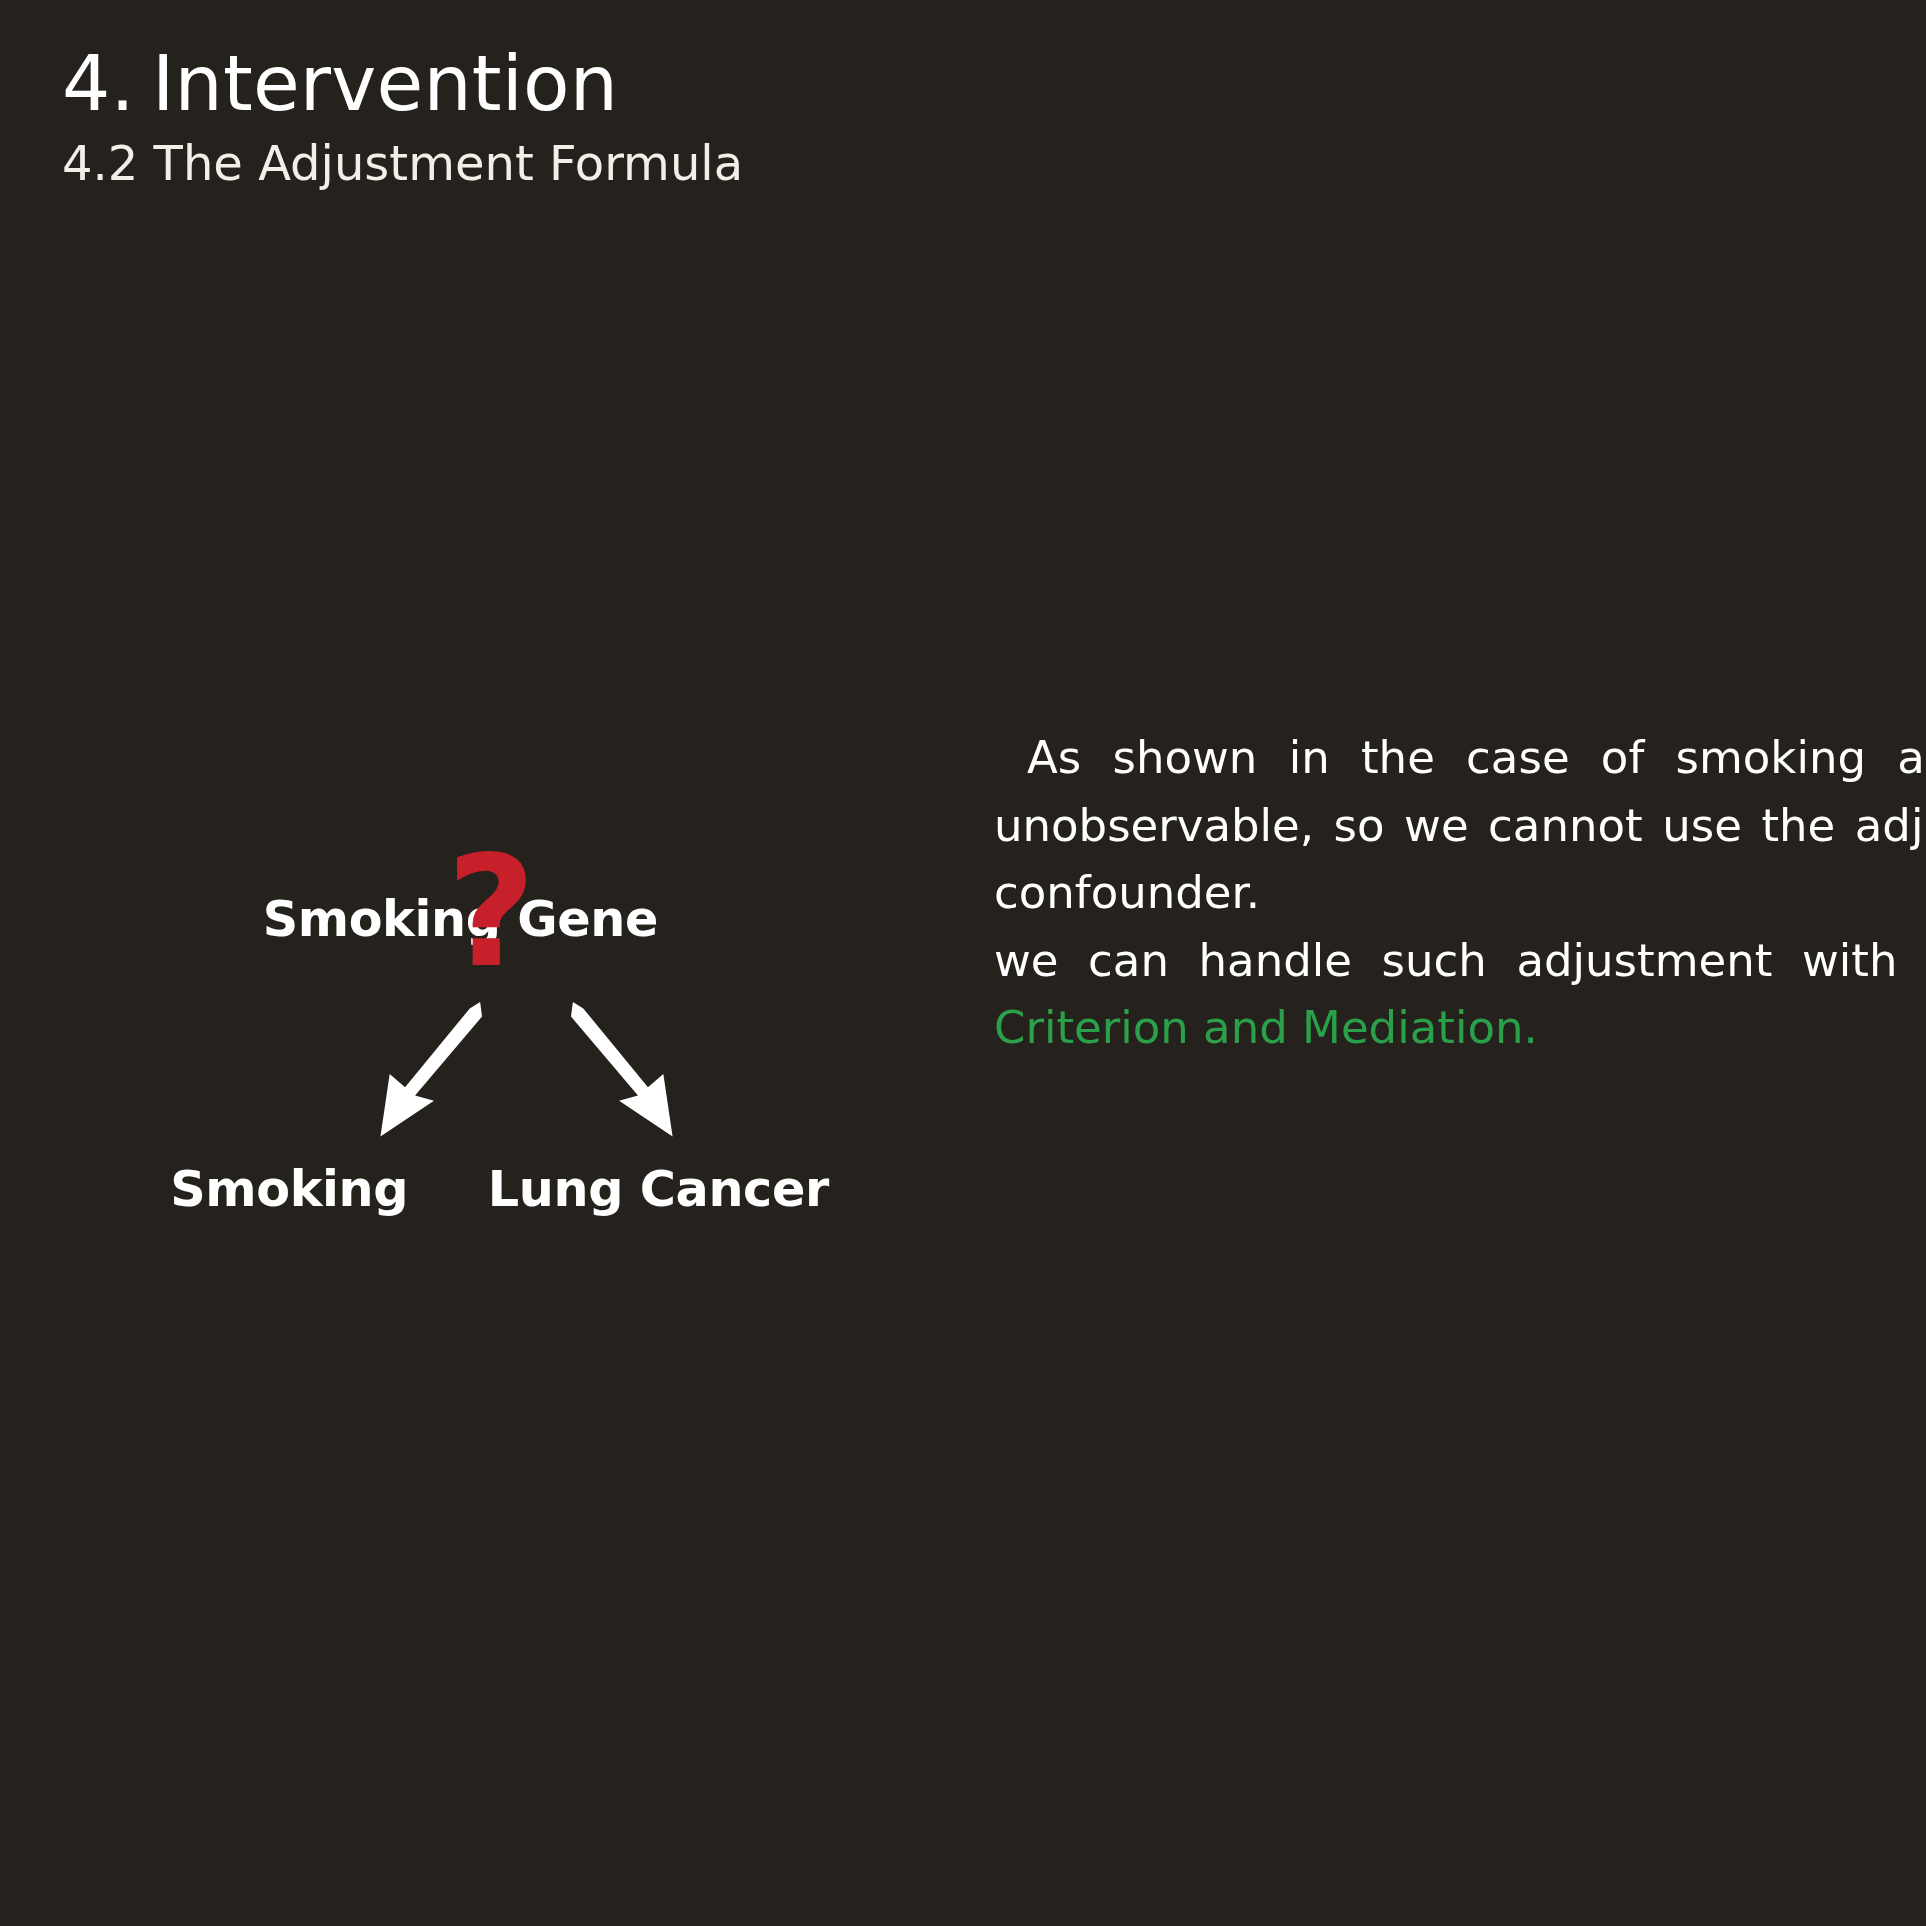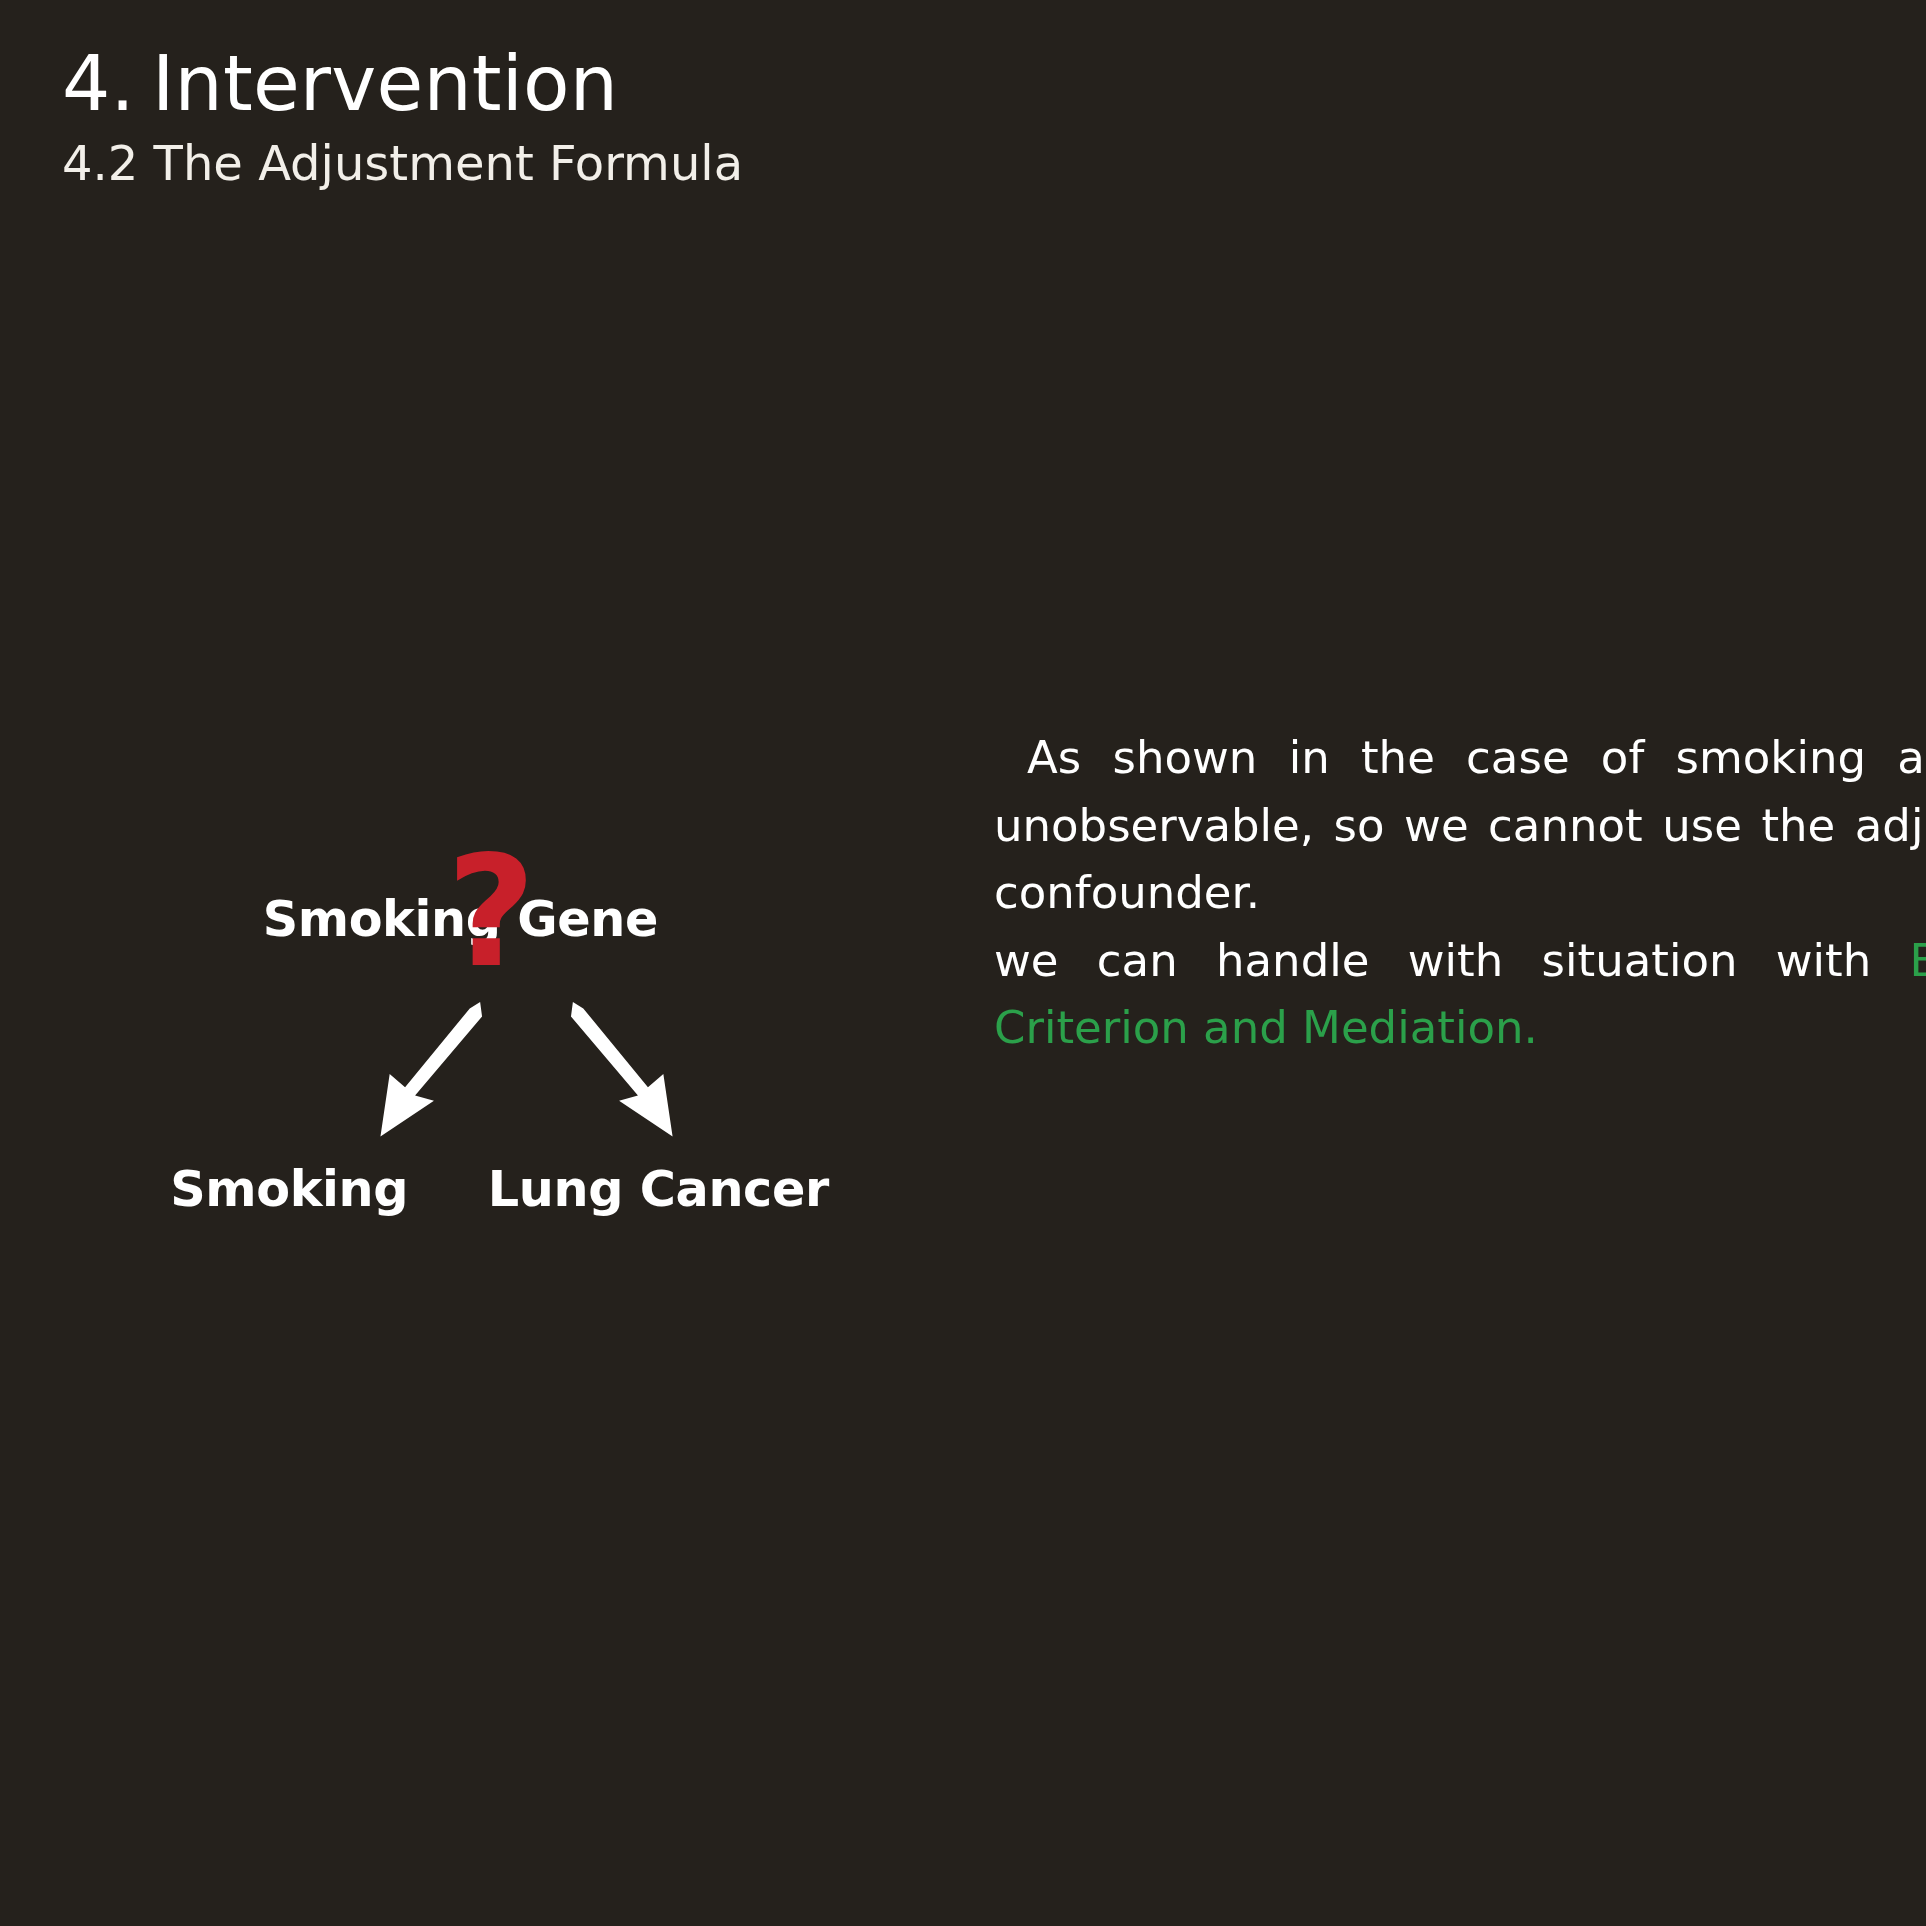--- a/index.html
+++ b/index.html
@@ -113,17 +113,17 @@
 
       <text class="fig-qmark" x="1104" y="375" font-size="400" text-anchor="middle">?</text>
 
       <text class="fig-label" x="270" y="1000" font-size="128">Smoking</text>
       <text class="fig-label" x="1095" y="1000" font-size="128">Lung Cancer</text>
     </svg>
   </div>
 
   <div id="body-text">
     <div id="para-1">As shown in the case of smoking and cancer, the confounder is unobservable, so we cannot use the adjustment formula to correct the confounder.</div>
-    <div id="para-2"><span>we can handle with situation with </span><span class="hl-green">Backdoor Criterion, Front-door Criterion and Mediation.</span></div>
+    <div id="para-2"><span>we can handle such adjustment with </span><span class="hl-green">Backdoor Criterion, Front-door Criterion and Mediation.</span></div>
   </div>
 
 </div>
 
 
 </body></html>

